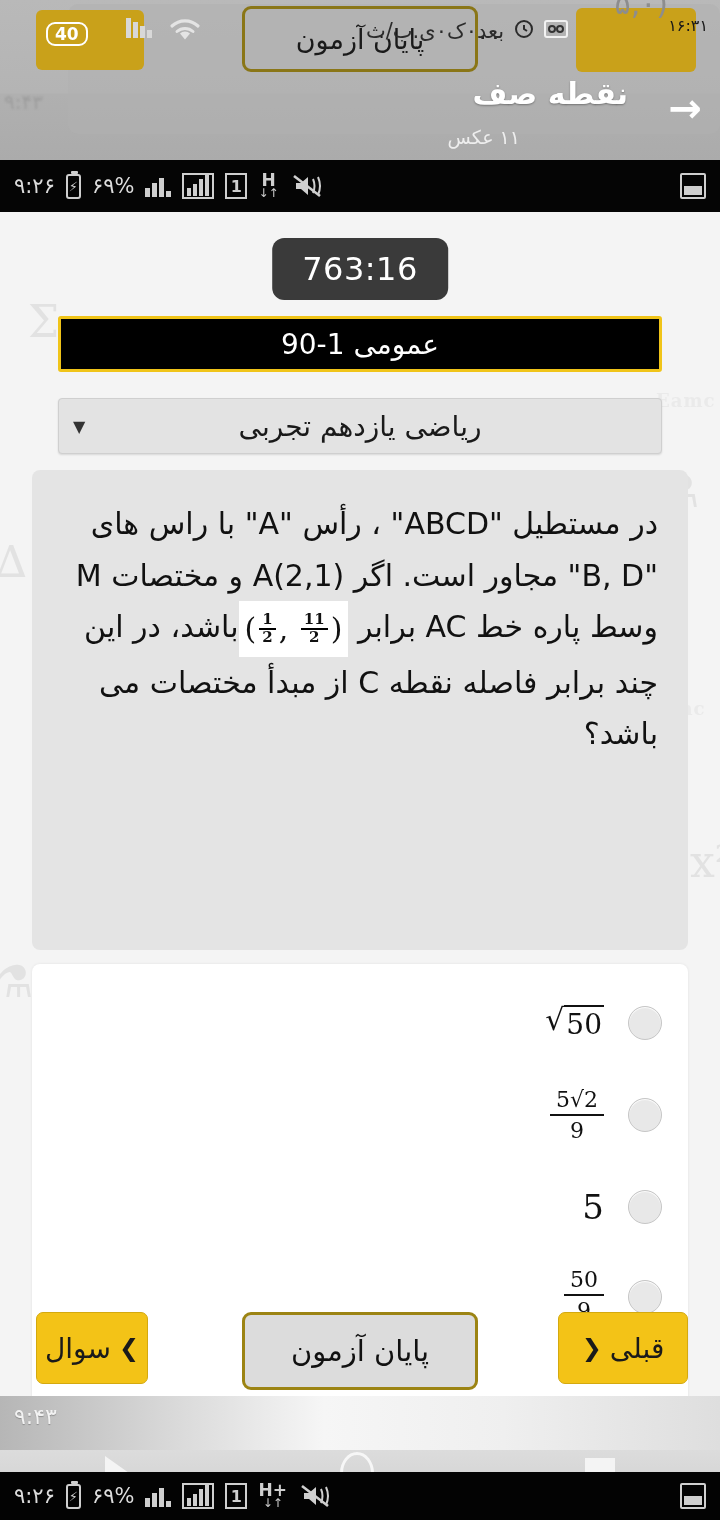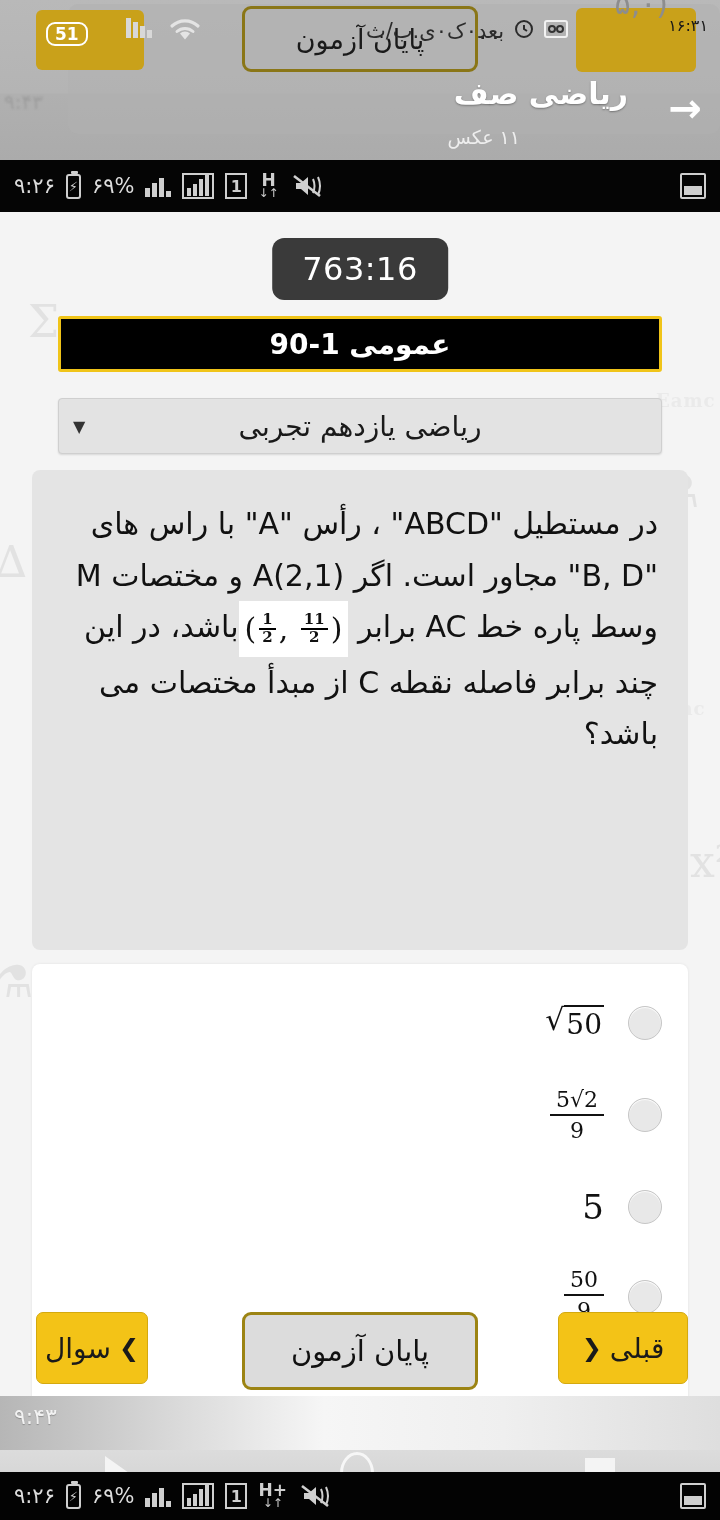--- a/index.html
+++ b/index.html
@@ -144,21 +144,21 @@
     position:absolute; left:50%; transform:translateX(-50%); top:26px;
     background:#3a3a3a; color:#fff; border-radius:12px;
     padding:12px 30px; font-size:32px; letter-spacing:.5px;
     direction:ltr;
   }
 
   .exam-title {
     position:absolute; left:58px; top:104px; width:604px; height:56px;
     background:#000; border:3px solid #f0c419; border-radius:3px;
     display:flex; align-items:center; justify-content:center;
-    color:#fff; font-size:28px;font-weight:bold;
+    color:#fff; font-size:28px;
   }
 
   .subject-select {
     position:absolute; left:58px; top:186px; width:604px; height:56px;
     background:#e3e3e3; border:1px solid #cfcfcf; border-radius:4px;
     display:flex; align-items:center; justify-content:center;
     color:#1a1a1a; font-size:28px;
     box-shadow: 0 1px 2px rgba(0,0,0,.12);
   }
   .subject-select .chev {
@@ -308,21 +308,21 @@
     <span class="wm" style="left:130px; top:1232px;">Σ</span>
   </div>
 
   <div class="overlay-head">
     <div class="oh-bg"></div>
     <div class="oh-card"></div>
 
     <div class="oh-yellow-left"></div>
     <div class="oh-yellow-right"></div>
 
-    <div class="oh-batt">51</div>
+    <div class="oh-batt">40</div>
 
     <div class="oh-sig">
       <i style="height:8px"></i>
         <i style="height:12px"></i>
         <i style="height:16px"></i>
         <i style="height:20px"></i>
     </div>
     <div class="oh-wifi">
       <svg width="34" height="26" viewBox="0 0 34 26" aria-hidden="true">
         <path d="M17 23.5 l5 -6 a7 7 0 0 0 -10 0 z" fill="#e4e4e4"></path>
@@ -350,21 +350,21 @@
             <circle cx="12" cy="13" r="8" fill="none" stroke="#2b2b2b" stroke-width="2"></circle>
             <path d="M12 9v4l3 2" stroke="#2b2b2b" stroke-width="2" fill="none"></path>
           </svg>
       </span>
       <span style="font-size:21px">بعد۰ک۰ی.ب/ث</span>
     </div>
 
     <div class="oh-time">۱۶:۳۱</div>
     <div class="oh-paren">(۵,۰</div>
 
-    <div class="oh-name">ریاضی صف</div>
+    <div class="oh-name">نقطه صف</div>
     <div class="oh-sub">۱۱ عکس</div>
     <div class="oh-arrow">→</div>
     <div class="oh-ghost">۹:۴۳</div>
   </div>
 
   <div class="statusbar">
     <span class="sb-item">۹:۲۶</span>
     <span class="sb-item">
       <span class="sb-batt-ico">⚡</span>
     </span>

